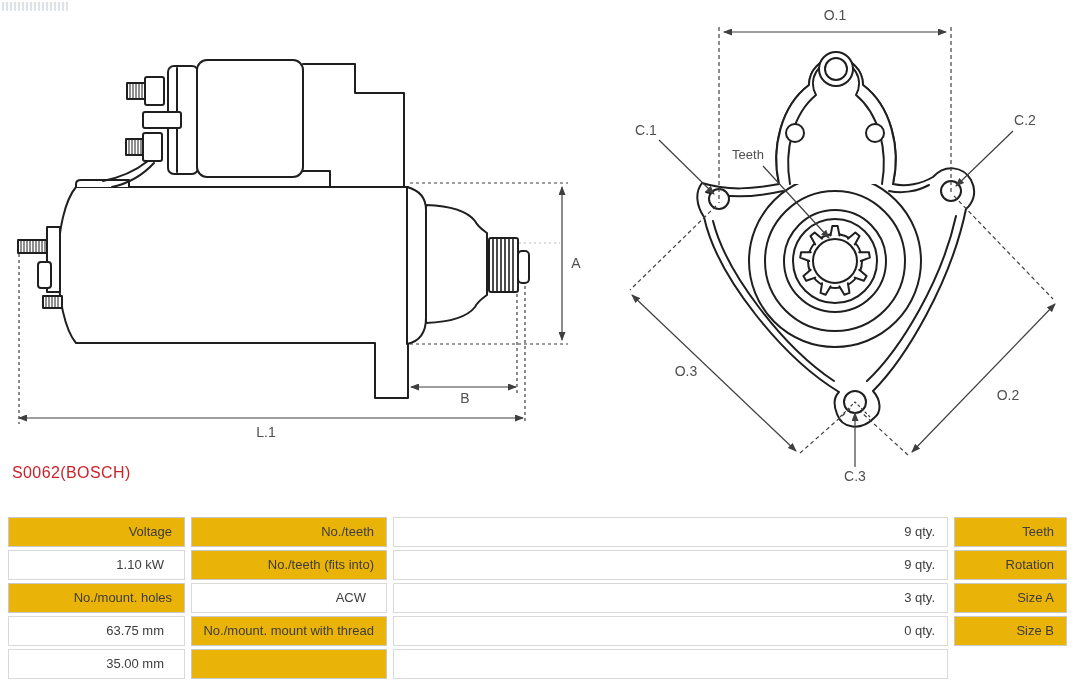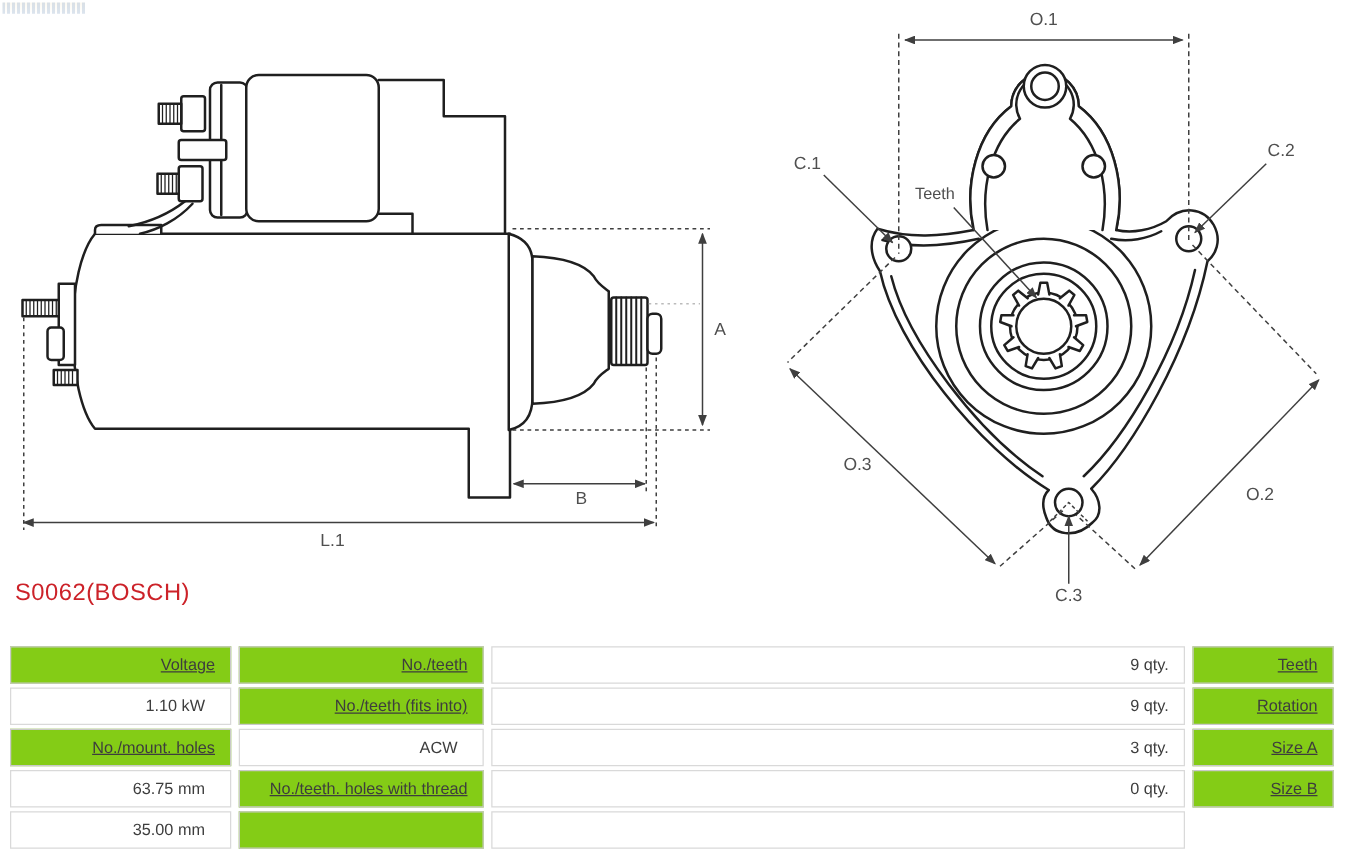--- a/index.html
+++ b/index.html
@@ -3,26 +3,26 @@
 <meta charset="utf-8">
 <style>
   html,body{margin:0;padding:0;background:#ffffff;}
   .page{position:relative;width:1080px;height:687px;background:#fff;overflow:hidden;
         font-family:"Liberation Sans", sans-serif;}
   .watermark{position:absolute;left:2px;top:2px;width:66px;height:9px;opacity:.55;
     background:
       repeating-linear-gradient(90deg, rgba(110,145,185,.45) 0 2px, rgba(255,255,255,0) 2px 4px),
       linear-gradient(rgba(235,205,150,.25), rgba(255,255,255,0));}
   .diagram{position:absolute;left:0;top:0;}
-  .part-title{position:absolute;left:12px;top:464px;font-size:19px;letter-spacing:.4px;}
+  .part-title{position:absolute;left:12px;top:464px;font-size:16px;letter-spacing:.4px;}
   .spec-table{position:absolute;left:8px;top:517px;display:grid;
       grid-template-columns:177px 196px 555px 113px;gap:3px 6px;}
   .cell{height:30px;line-height:28px;font-size:13px;color:#3d3d3d;
         text-align:right;box-sizing:border-box;padding-right:12px;overflow:hidden;}
-  .cl{background:#84cc16;border:1px solid #c9c9c9;text-decoration:underline;}
+  .cl{background:#eab308;border:1px solid #c9c9c9;}
   .cv{background:#ffffff;border:1px solid #d9d9d9;}
   .cell.v2{padding-right:20px;}
   svg text{font-family:"Liberation Sans", sans-serif;fill:#4f4f4f;font-size:14px;}
   svg .tt{font-size:13px;}
 </style>
 </head>
 <body>
 
 <div class="page">
 
@@ -171,21 +171,21 @@
     <div class="cell cl">No./teeth (fits into)</div>
     <div class="cell cv">9 qty.</div>
 
     <div class="cell cl">Rotation</div>
     <div class="cell cl">No./mount. holes</div>
     <div class="cell cv v2">ACW</div>
     <div class="cell cv">3 qty.</div>
 
     <div class="cell cl">Size A</div>
     <div class="cell cv v2">63.75 mm</div>
-    <div class="cell cl">No./teeth. holes with thread</div>
+    <div class="cell cl">No./mount. mount with thread</div>
     <div class="cell cv">0 qty.</div>
 
     <div class="cell cl">Size B</div>
     <div class="cell cv v2">35.00 mm</div>
     <div class="cell cl"></div>
     <div class="cell cv"></div>
   </div>
 
 </div>
 

